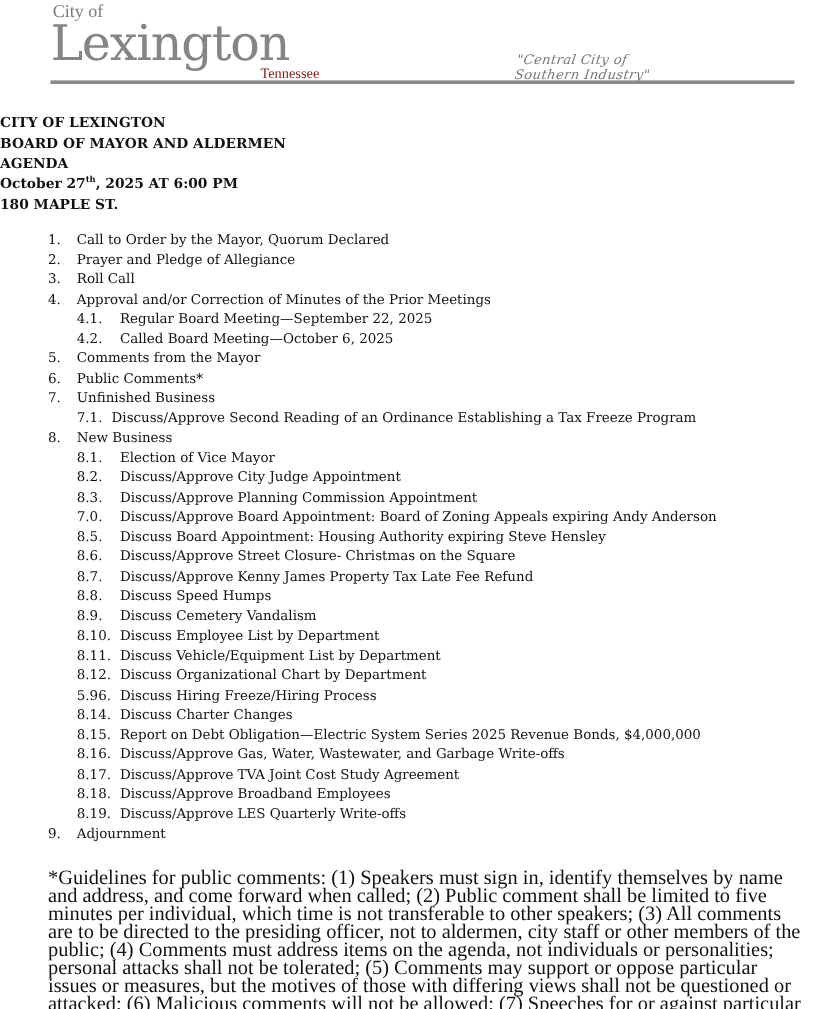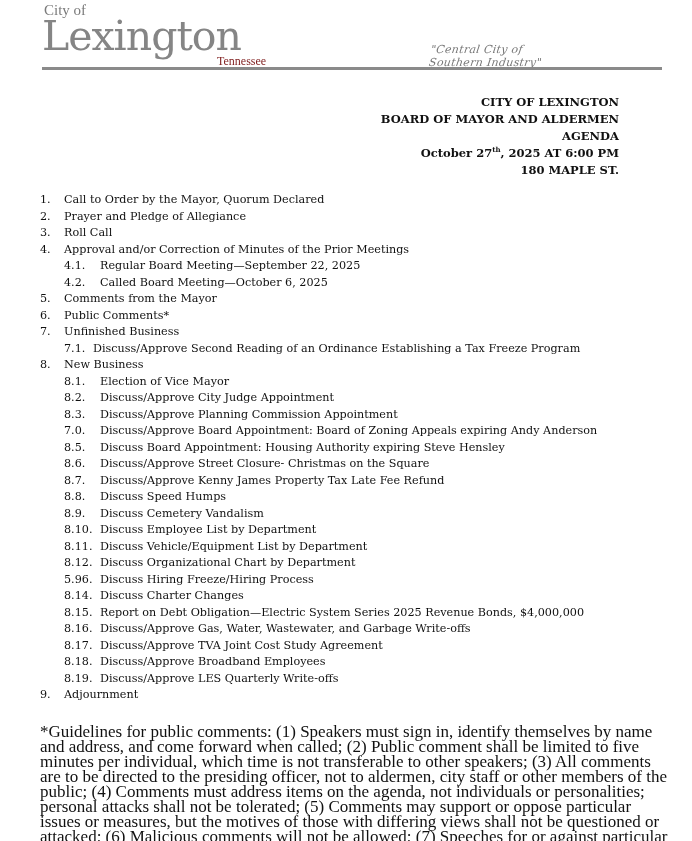--- a/index.html
+++ b/index.html
@@ -4,21 +4,21 @@
   <style>
     html, body { margin: 0; padding: 0; background: #ffffff; }
     body { width: 692px; height: 841px; position: relative; overflow: hidden; color: #111; }
     .letterhead { position: absolute; left: 0; top: 0; width: 576px; height: 72px; }
     .logo-cityof { position: absolute; left: 44px; top: 2px; font-family: "Liberation Serif", serif; font-size: 15px; color: #7a7a7a; }
     .logo-name { position: absolute; left: 42px; top: 12px; font-family: "DejaVu Serif", serif; font-weight: normal; font-size: 41px; letter-spacing: -1px; color: #858585; line-height: 48px; }
     .logo-state { position: absolute; left: 217px; top: 54px; font-family: "Liberation Serif", serif; font-size: 12px; color: #7f1d1d; }
     .motto { position: absolute; left: 430px; top: 43px; font-family: "DejaVu Serif", serif; font-style: italic; font-size: 11px; color: #777; letter-spacing: 0.3px; transform: skewX(-8deg); }
     .header-rule { position: absolute; left: 42px; top: 67px; width: 620px; height: 3px; background: #8a8a8a; }
 
-    .title-block { position: absolute; left: 0; top: 94px; width: 619px; text-align: right; font-family: "DejaVu Serif", serif; font-weight: bold; font-size: 11.5px; line-height: 17px; color: #111; }
+    .title-block { position: absolute; left: 0; top: 94px; width: 619px; text-align: left; font-family: "DejaVu Serif", serif; font-weight: bold; font-size: 11.5px; line-height: 17px; color: #111; }
     .title-block sup { font-size: 7px; vertical-align: 5px; line-height: 0; }
 
     .agenda { position: absolute; left: 40px; top: 192px; width: 640px; font-family: "DejaVu Serif", serif; font-size: 11.2px; color: #111; }
     .agenda .row { position: relative; height: 16.5px; line-height: 16.5px; white-space: nowrap; }
     .agenda .num { position: absolute; left: 0; }
     .agenda .txt { position: absolute; left: 24px; }
     .agenda .sub .num { left: 24px; }
     .agenda .sub .txt { left: 60px; }
     .agenda .sub.narrow .txt { left: 53px; }
 

